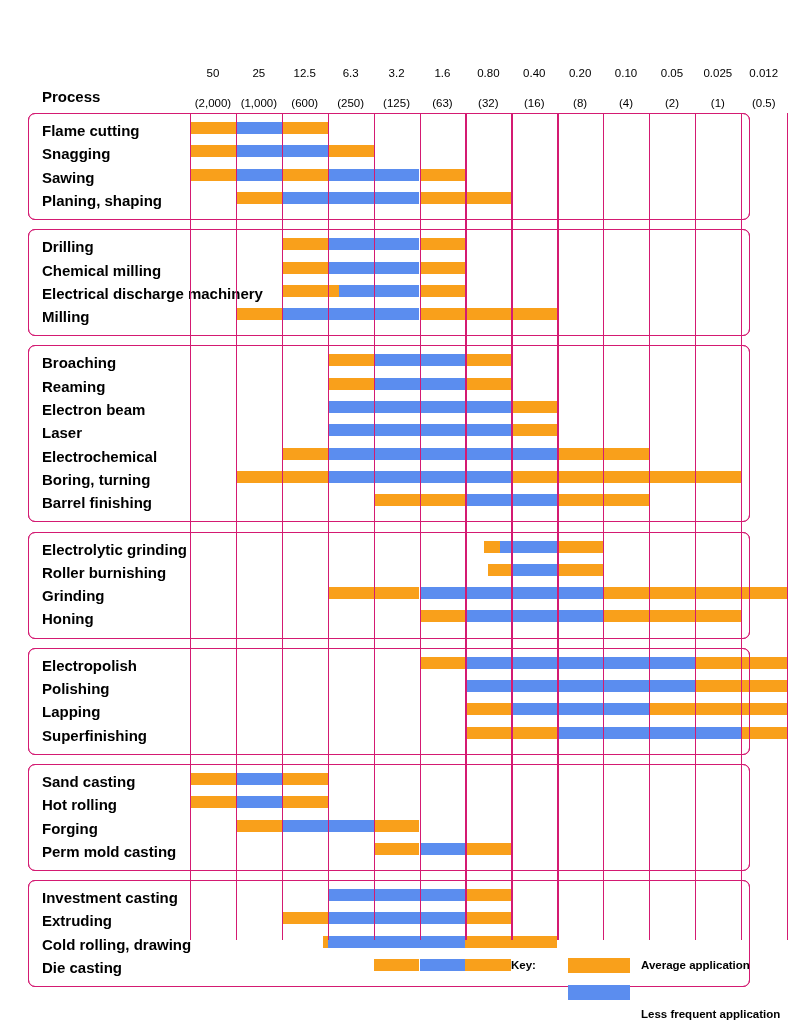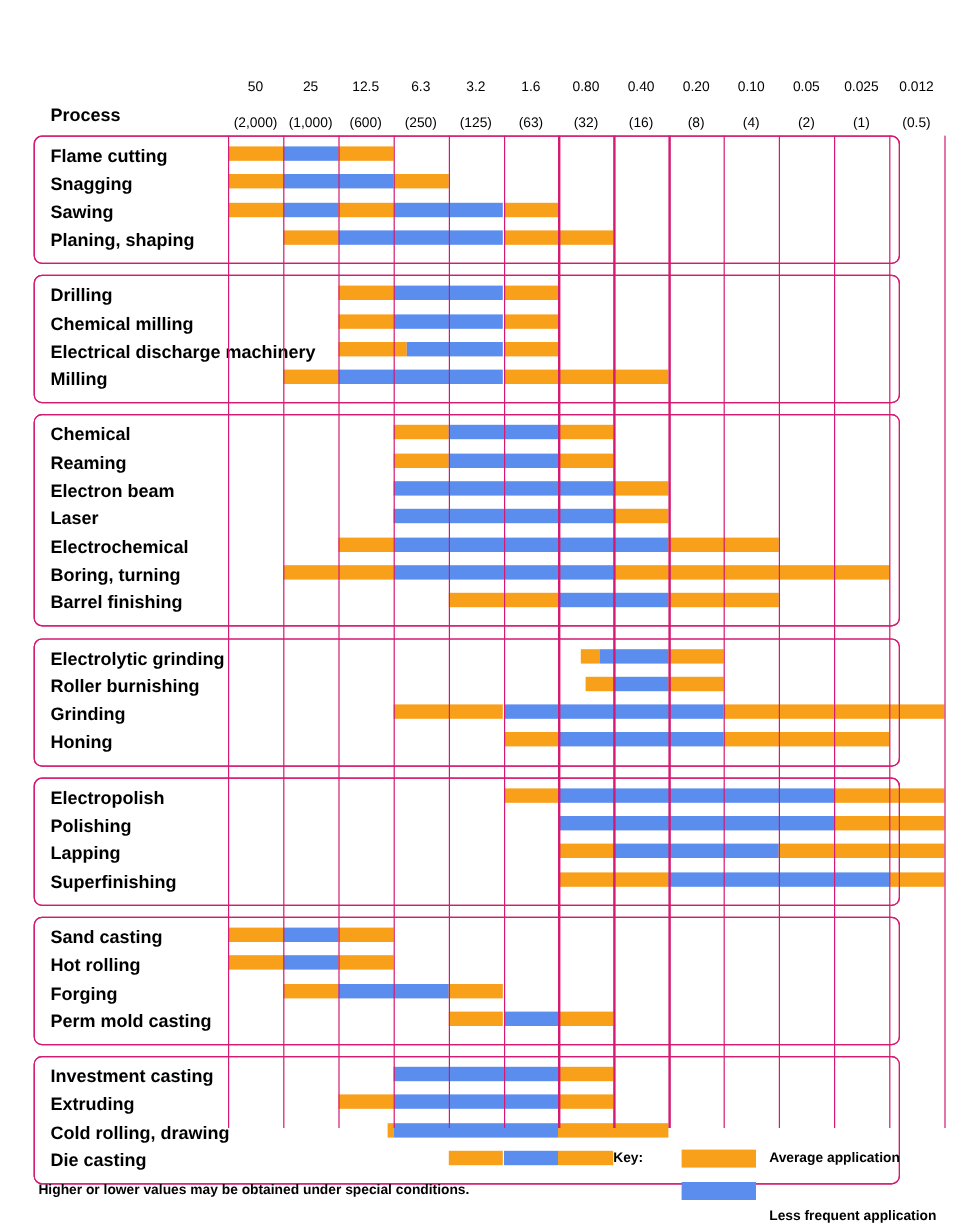--- a/index.html
+++ b/index.html
@@ -190,21 +190,21 @@
       <div class="rowlabel" style="top: 12px;">Flame cutting</div>
       <div class="rowlabel" style="top: 35.3px;">Snagging</div>
       <div class="rowlabel" style="top: 58.6px;">Sawing</div>
       <div class="rowlabel" style="top: 81.9px;">Planing, shaping</div>
       <div class="grp" style="top: 116.2px; height: 107.2px;"></div>
       <div class="rowlabel" style="top: 128.2px;">Drilling</div>
       <div class="rowlabel" style="top: 151.5px;">Chemical milling</div>
       <div class="rowlabel" style="top: 174.8px;">Electrical discharge machinery</div>
       <div class="rowlabel" style="top: 198.1px;">Milling</div>
       <div class="grp" style="top: 232.4px; height: 177.1px;"></div>
-      <div class="rowlabel" style="top: 244.4px;">Chemical</div>
+      <div class="rowlabel" style="top: 244.4px;">Broaching</div>
       <div class="rowlabel" style="top: 267.7px;">Reaming</div>
       <div class="rowlabel" style="top: 291px;">Electron beam</div>
       <div class="rowlabel" style="top: 314.3px;">Laser</div>
       <div class="rowlabel" style="top: 337.6px;">Electrochemical</div>
       <div class="rowlabel" style="top: 360.9px;">Boring, turning</div>
       <div class="rowlabel" style="top: 384.2px;">Barrel finishing</div>
       <div class="grp" style="top: 418.5px; height: 107.2px;"></div>
       <div class="rowlabel" style="top: 430.5px;">Electrolytic grinding</div>
       <div class="rowlabel" style="top: 453.8px;">Roller burnishing</div>
       <div class="rowlabel" style="top: 477.1px;">Grinding</div>
@@ -333,21 +333,20 @@
       <div class="vline" style="left: 758.7px;"></div>
       <div class="grp" style="top: 0px; height: 107.2px; background: transparent;"></div>
       <div class="grp" style="top: 116.2px; height: 107.2px; background: transparent;"></div>
       <div class="grp" style="top: 232.4px; height: 177.1px; background: transparent;"></div>
       <div class="grp" style="top: 418.5px; height: 107.2px; background: transparent;"></div>
       <div class="grp" style="top: 534.7px; height: 107.2px; background: transparent;"></div>
       <div class="grp" style="top: 650.9px; height: 107.2px; background: transparent;"></div>
       <div class="grp" style="top: 767.1px; height: 107.2px; background: transparent;"></div>
     </div>
 
-  <div class="footnote" id="fn2">Higher or lower values may be obtained under special conditions.</div>
 
   <div id="key-label">Key:</div>
   <div class="key-sw" id="key-sw1"></div>
   <div class="key-txt" id="key-tx1">Average application</div>
   <div class="key-sw" id="key-sw2"></div>
   <div class="key-txt" id="key-tx2">Less frequent application</div>
 
 </div>
 
 </body></html>

